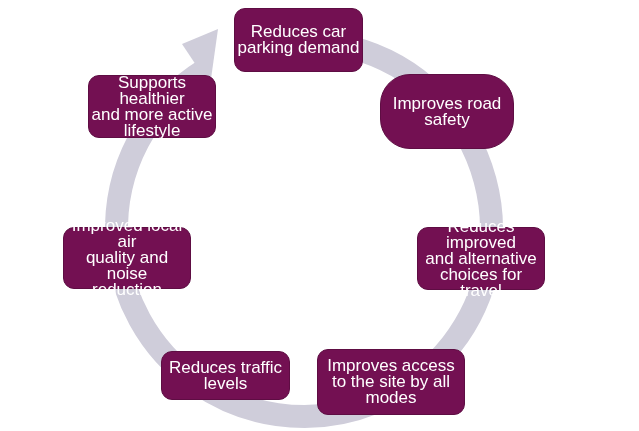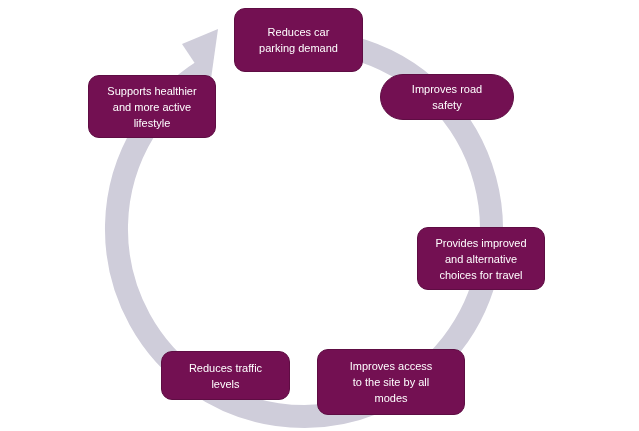--- a/index.html
+++ b/index.html
@@ -24,28 +24,28 @@
     position: absolute;
     box-sizing: border-box;
     background: #731052;
     border: 1px solid #5E0D43;
     border-radius: 11px;
     color: #FFFFFF;
     display: flex;
     align-items: center;
     justify-content: center;
     text-align: center;
-    font-size: 11px;
+    font-size: 17px;
     line-height: 16px;
     white-space: pre-line;
     padding: 4px 0;
   }
   
   .b1 { left: 234px; top: 8px;   width: 129px; height: 64px; }
-  .b2 { left: 380px; top: 74px;  width: 134px; height: 46px; border-radius: 30px; }
+  .b2 { left: 380px; top: 74px;  width: 134px; height: 75px; border-radius: 30px; }
   .b3 { left: 417px; top: 227px; width: 128px; height: 63px; }
   .b4 { left: 317px; top: 349px; width: 148px; height: 66px; }
   .b5 { left: 161px; top: 351px; width: 129px; height: 49px; }
   .b6 { left: 63px;  top: 227px; width: 128px; height: 62px; }
   .b7 { left: 88px;  top: 75px;  width: 128px; height: 63px; }
 </style>
 </head>
 <body>
 
 <div class="stage">
@@ -59,36 +59,41 @@
     <span>Reduces car
 parking demand</span>
   </div>
 
   <div class="cycle-box b2">
     <span>Improves road
 safety</span>
   </div>
 
   <div class="cycle-box b3">
-    <span>Provides improved
+    <span>Reduces improved
 and alternative
 choices for travel</span>
   </div>
 
   <div class="cycle-box b4">
     <span>Improves access
 to the site by all
 modes</span>
   </div>
 
   <div class="cycle-box b5">
     <span>Reduces traffic
 levels</span>
   </div>
 
+  <div class="cycle-box b6">
+    <span>Improved local air
+quality and noise
+reduction</span>
+  </div>
 
   <div class="cycle-box b7">
     <span>Supports healthier
 and more active
 lifestyle</span>
   </div>
 
 </div>
 
 </body></html>

